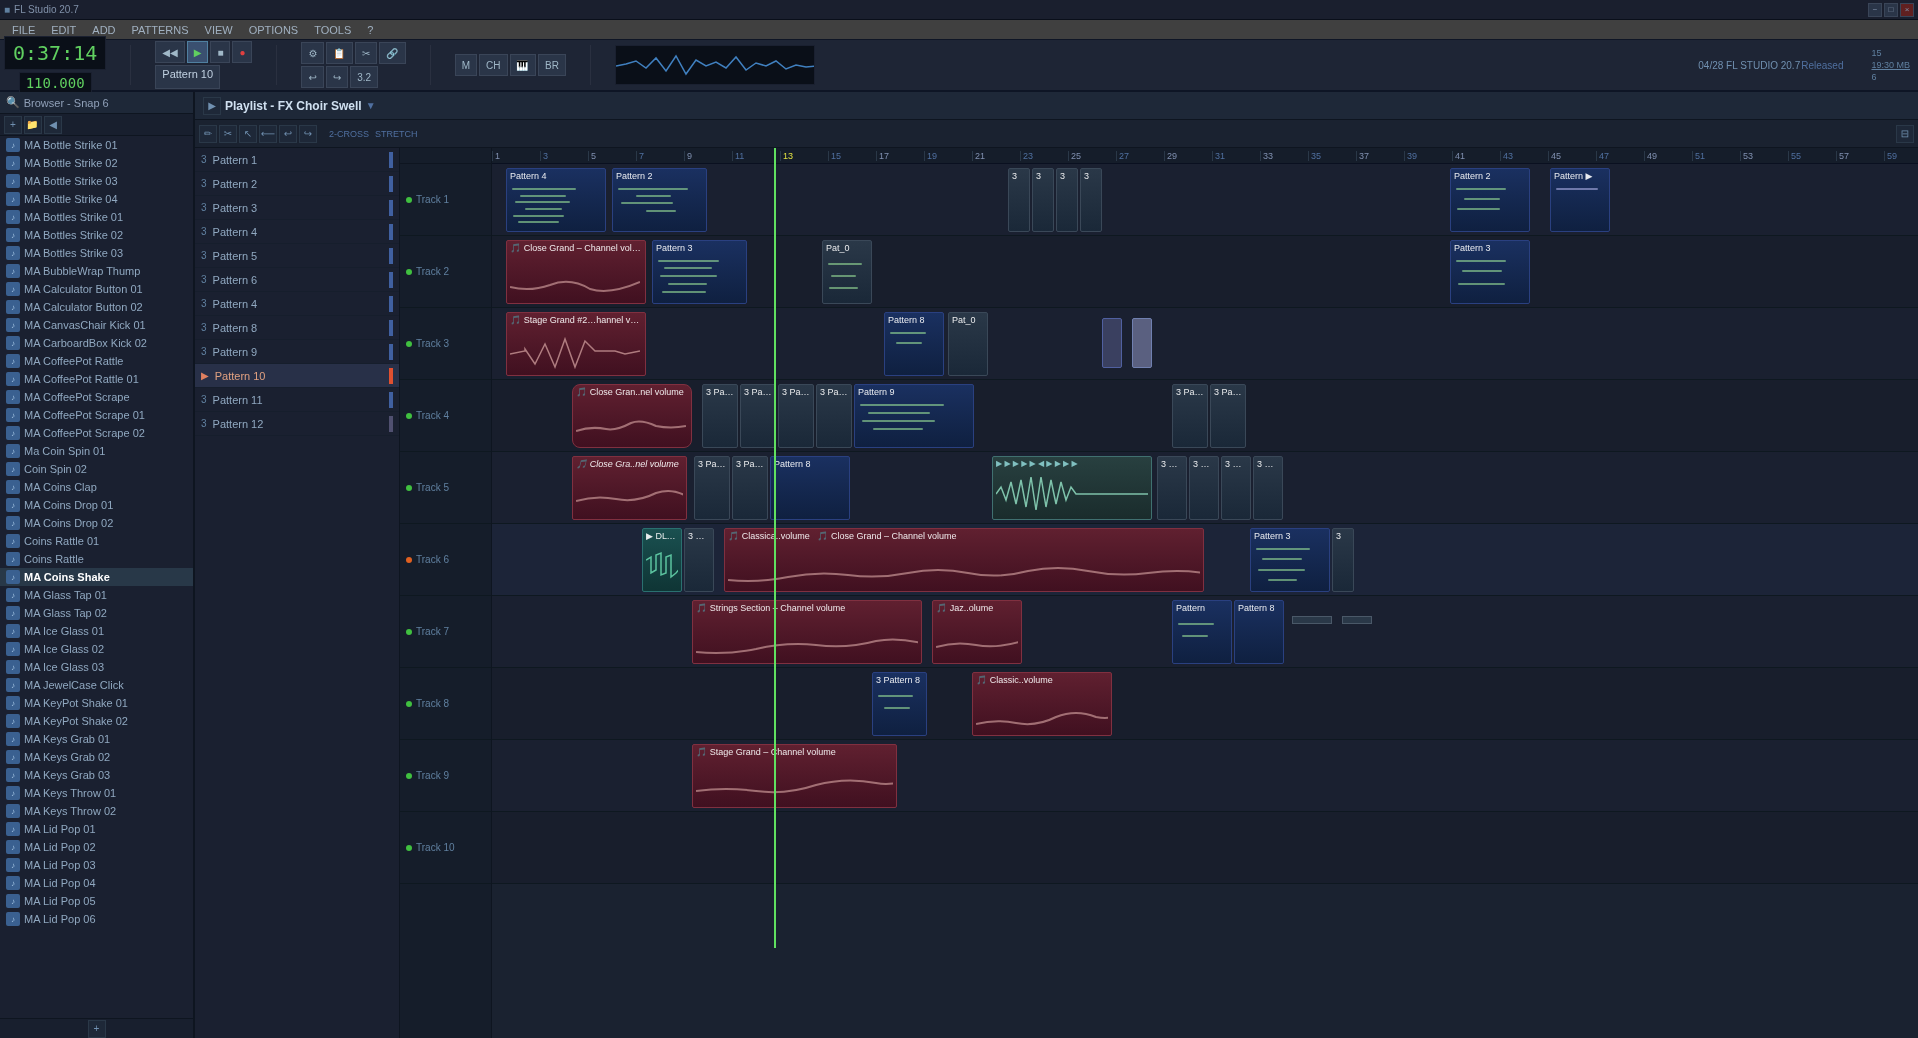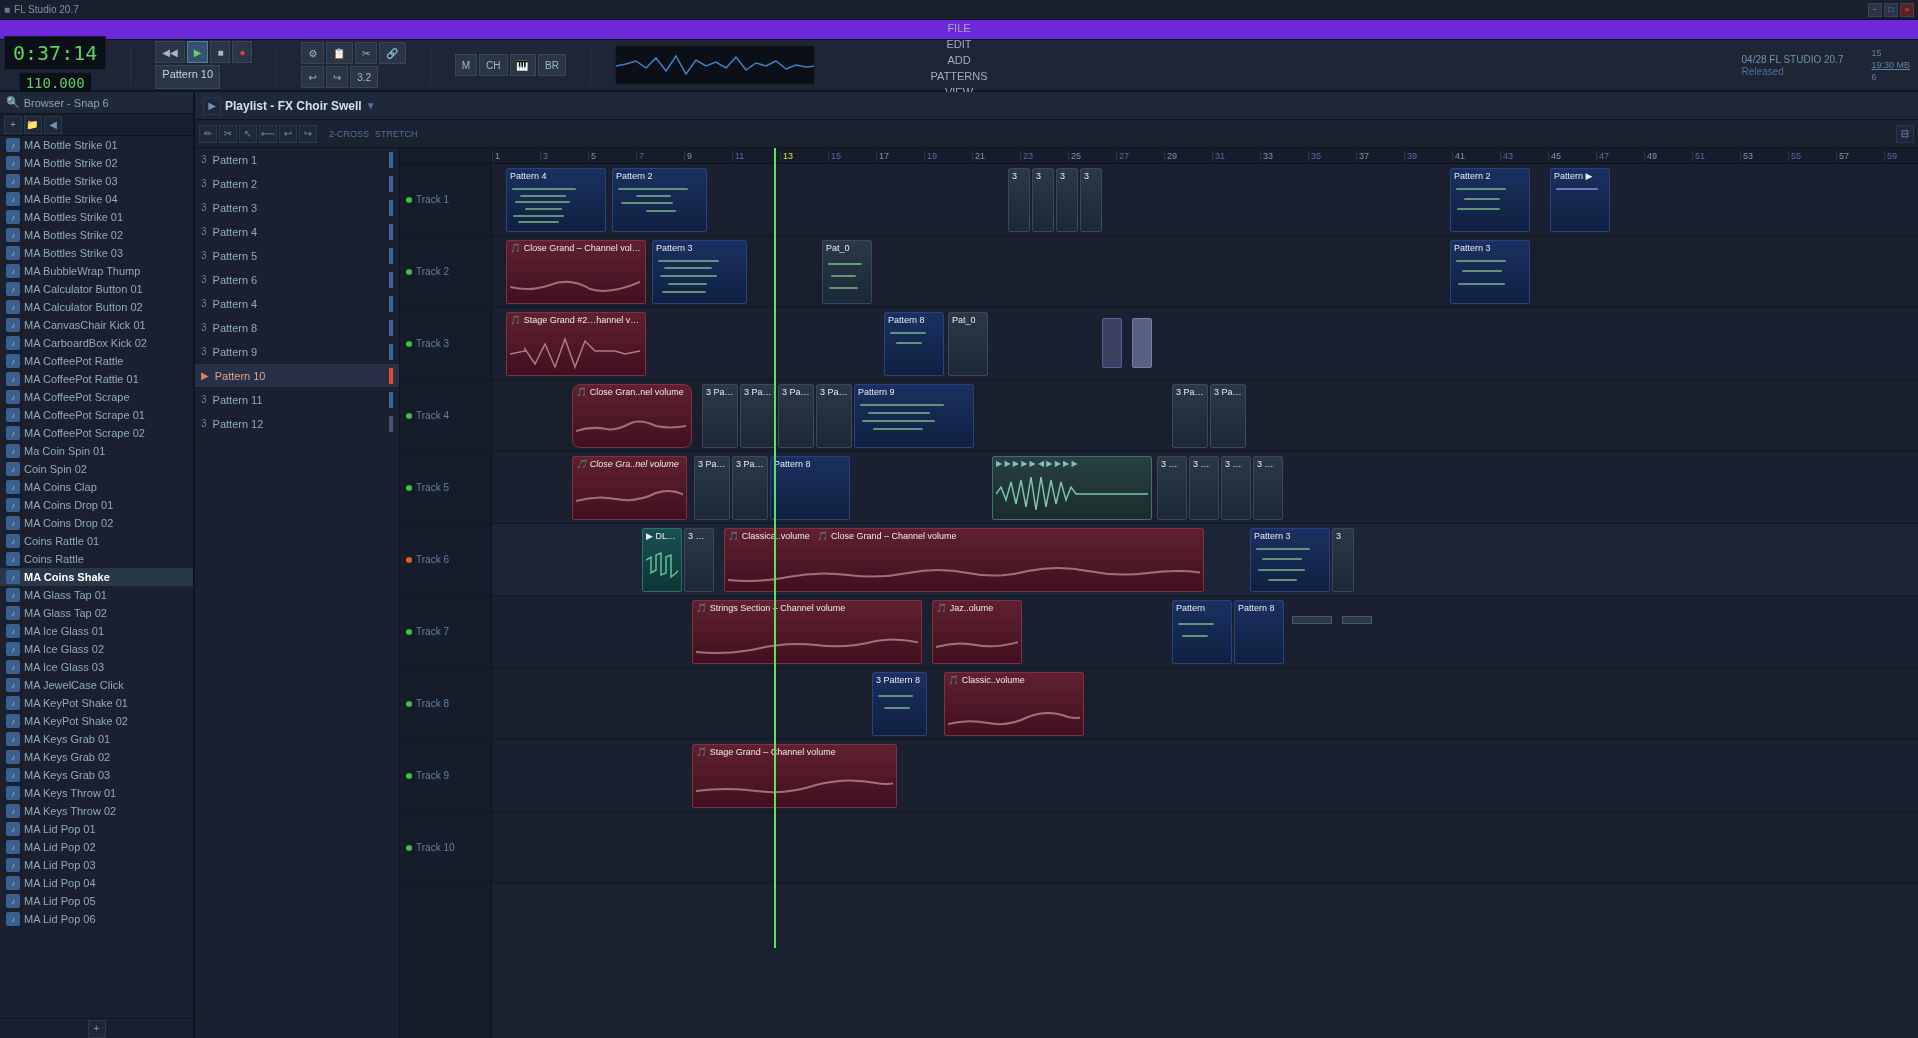--- a/index.html
+++ b/index.html
@@ -40,27 +40,26 @@
       color: #8090a8;
       font-size: 8px;
       display: flex;
       align-items: center;
       justify-content: center;
       cursor: pointer;
     }
 
     
     #menu-bar {
-      background: #6d28d9;
+      background: #404040;
       height: 20px;
       display: flex;
       align-items: center;
       padding: 0 4px;
       border-bottom: 1px solid #0e1525;
-      flex-direction: column;
     }
     .menu-item {
       color: #a0b0c0;
       font-size: 11px;
       padding: 2px 8px;
       cursor: pointer;
     }
 
     
     #toolbar {
@@ -501,21 +500,21 @@
   </div>
 
   <div class="separator"></div>
 
   <div style="width:200px;height:40px;background:#0a0f18;border:1px solid #1a2030;position:relative;overflow:hidden;">
     <svg width="200" height="40" viewBox="0 0 200 40">
       <polyline points="0,20 10,18 20,15 30,22 40,12 50,25 60,10 70,28 80,14 90,20 100,16 110,22 120,11 130,24 140,17 150,20 160,15 170,23 180,19 190,21 200,20" fill="none" stroke="#4080c0" stroke-width="1.5"></polyline>
     </svg>
   </div>
 
-  <div style="margin-left:auto;display:flex;flex-direction:column;gap:1px;padding-right:8px;">
+  <div style="margin-left:auto;display:flex;gap:1px;padding-right:8px;">
     <div style="font-size:10px;color:#7090b0;">04/28 FL STUDIO 20.7</div>
     <div style="font-size:10px;color:#5070a0;">Released</div>
   </div>
 
   <div style="display:flex;flex-direction:column;gap:2px;margin-right:4px;">
     <div style="font-size:9px;color:#6080a0;">15</div>
     <div style="font-size:9px;color:#6080a0;text-decoration:underline;">19:30 MB</div>
     <div style="font-size:9px;color:#6080a0;">6</div>
   </div>
 </div>
@@ -1044,21 +1043,21 @@
           <div class="track-row">
 
             <div class="pattern-block pb-blue" style="left:380px;width:55px;">
               <div class="block-title">3 Pattern 8</div>
               <div class="note-lines">
                 <div class="note-line" style="width:75%;top:8px;left:2px;"></div>
                 <div class="note-line" style="width:55%;top:20px;left:8px;"></div>
               </div>
             </div>
 
-            <div class="pattern-block pb-red" style="left:452px;width:140px;">
+            <div class="pattern-block pb-red" style="left:480px;width:140px;">
               <div class="block-title">🎵 Classic..volume</div>
               <div class="wave-lines">
                 <svg width="136" height="44" viewBox="0 0 136 44">
                   <path d="M0,35 Q20,30 40,34 Q60,38 80,28 Q100,20 120,28 Q130,30 136,28" fill="none" stroke="rgba(200,150,150,0.7)" stroke-width="2"></path>
                 </svg>
               </div>
             </div>
           </div>
 
           <div class="track-row">

